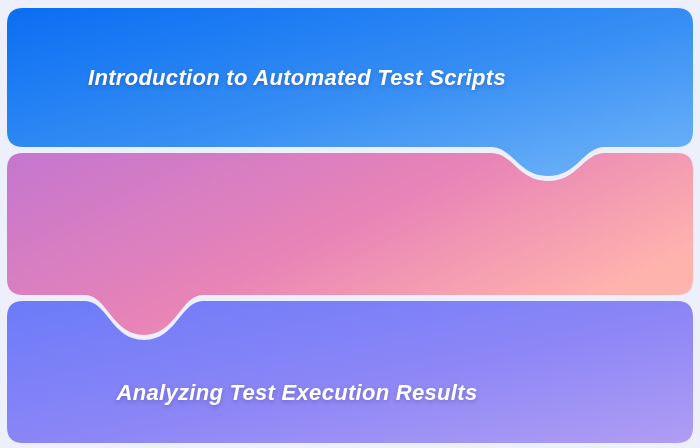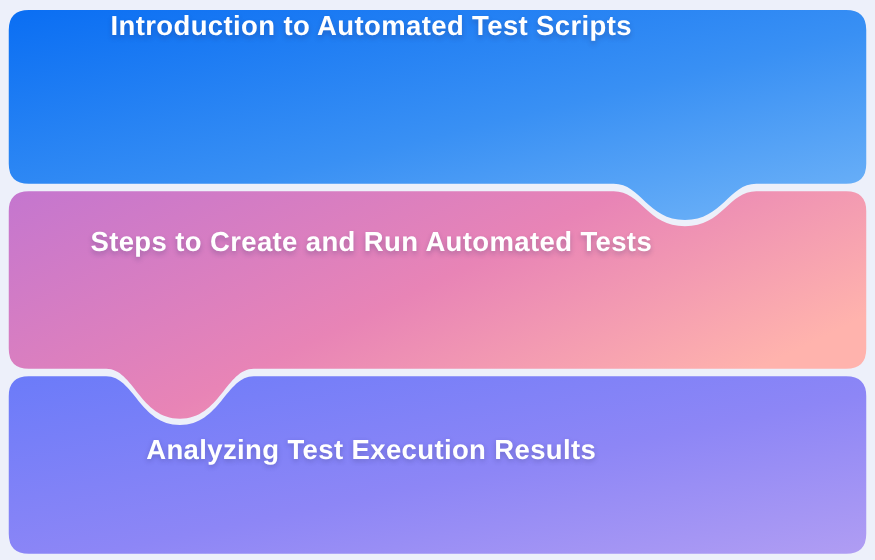--- a/index.html
+++ b/index.html
@@ -18,22 +18,24 @@
     position: absolute;
     top: 0;
     left: 0;
     display: block;
   }
   .card-label {
     position: absolute;
     left: 0;
     width: 594px;
     display: flex;
+    align-items: center;
     justify-content: center;
     pointer-events: auto;
+    font-style: italic;
   }
   .card-label span {
     color: #ffffff;
     font-size: 22px;
     font-weight: 700;
     letter-spacing: 0.3px;
     text-shadow: 0 2px 4px rgba(43, 43, 97, 0.28);
     white-space: nowrap;
   }
   #label-card-1 { top: 8px;   height: 139px; }
@@ -75,21 +77,18 @@
 
     <path d="M23,301 L85,301 C107,301 112,340 144,340 C176,340 181,301 203,301
              L677,301 Q693,301 693,317 L693,427 Q693,443 677,443
              L23,443 Q7,443 7,427 L7,317 Q7,301 23,301 Z" fill="url(#grad-card-3)"></path>
   </svg>
 
   <div class="card-label" id="label-card-1">
     <span>Introduction to Automated Test Scripts</span>
   </div>
 
-  <div class="card-label" id="label-card-2">
-    <span>Steps to Create and Run Automated Tests</span>
-  </div>
 
   <div class="card-label" id="label-card-3">
     <span>Analyzing Test Execution Results</span>
   </div>
 
 </div>
 
 </body></html>

